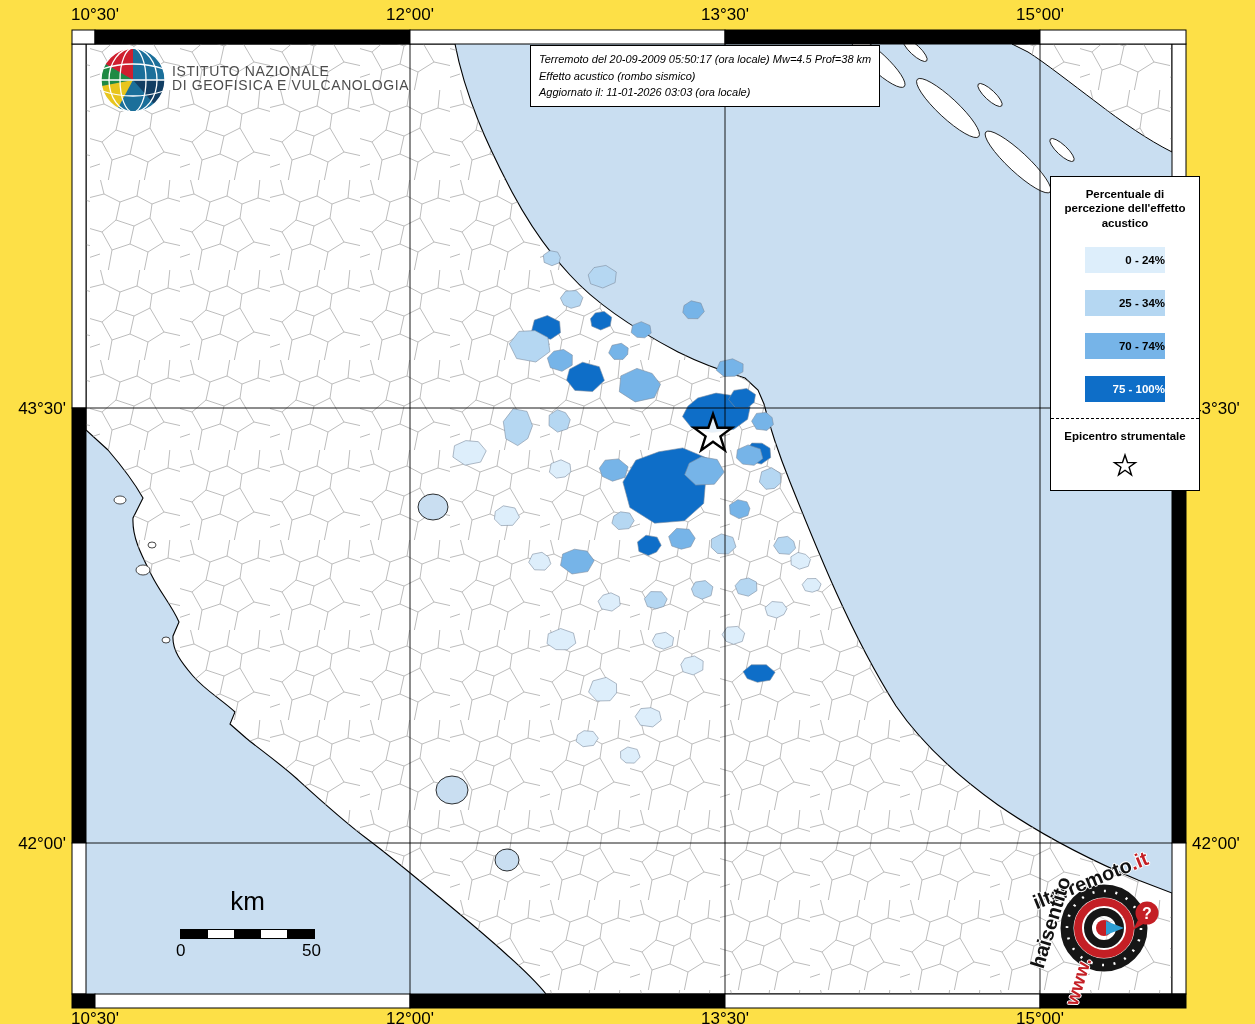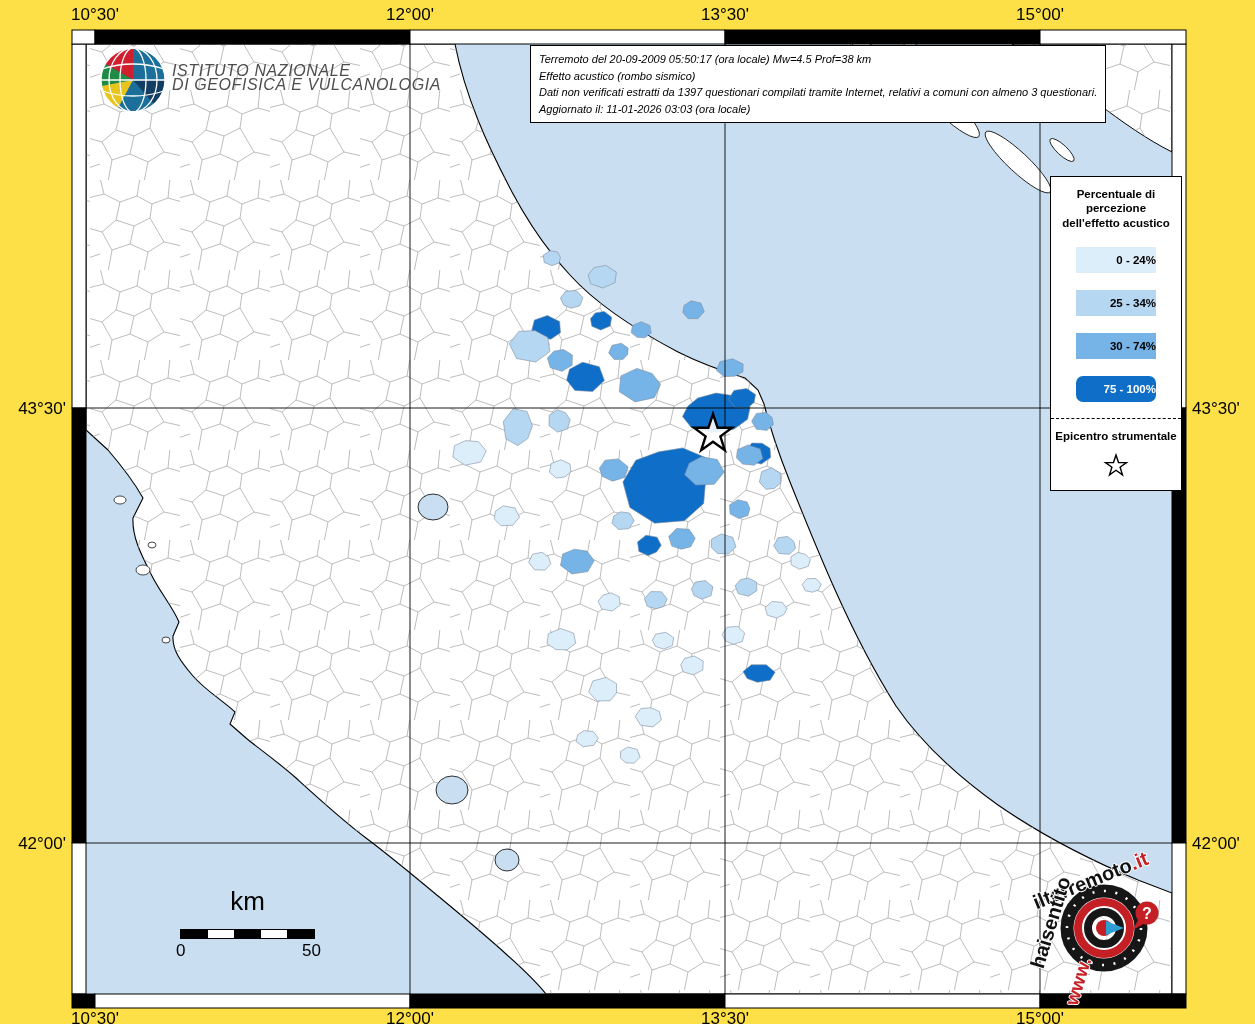--- a/index.html
+++ b/index.html
@@ -10,32 +10,32 @@
 
   .axis-label{position:absolute;font-size:17px;white-space:nowrap;}
   .axis-top{top:5px;transform:translateX(-50%);}
   .axis-bottom{top:1009px;transform:translateX(-50%);}
   .axis-left{left:0;width:66px;text-align:right;}
   .axis-right{left:1192px;width:70px;text-align:left;}
 
   #info-box{position:absolute;left:530px;top:45px;background:#fff;border:1px solid #000;
             padding:5px 8px;font-size:11px;line-height:1.5;white-space:nowrap;font-style:italic;}
 
-  #legend{position:absolute;left:1050px;top:176px;width:132px;background:#fff;
+  #legend{position:absolute;left:1050px;top:176px;width:150px;background:#fff;
           border:1px solid #000;padding:10px 0 10px 0;box-sizing:border-box;text-align:center;}
   .legend-title{font-size:11.5px;font-weight:bold;line-height:1.25;padding:0 8px;}
   .legend-swatch{width:80px;height:26px;margin:17px auto 0 auto;font-size:11.5px;font-weight:bold;
                  line-height:26px;text-align:right;}
   .legend-divider{border-top:1px dashed #000;margin:16px 0 10px 0;}
   .legend-epi-title{font-size:11.5px;font-weight:bold;line-height:1.3;}
   .legend-star-svg{display:block;margin:8px auto 0 auto;}
 
   #ingv-logo{position:absolute;left:98px;top:45px;}
-  #ingv-text{position:absolute;left:172px;top:64px;font-size:16px;letter-spacing:.6px;
-             color:#4d4d4d;line-height:14px;white-space:nowrap;font-style:italic;}
+  #ingv-text{position:absolute;left:172px;top:64px;font-size:14px;letter-spacing:.6px;
+             color:#4d4d4d;line-height:14px;white-space:nowrap;}
 
   #scalebar{position:absolute;left:180px;top:886px;width:135px;}
   #scalebar .unit{font-size:26px;text-align:center;}
   #scalebar .bar{display:flex;margin-top:12px;height:8px;border:1px solid #000;}
   #scalebar .seg{width:27px;height:8px;border-right:1px solid #000;}
   #scalebar .seg:last-child{border-right:none;}
   #scalebar .nums{position:relative;height:20px;font-size:17px;}
   #scalebar .n0{position:absolute;left:-4px;top:2px;}
   #scalebar .n50{position:absolute;right:-6px;top:2px;}
 
@@ -236,30 +236,29 @@
     </svg>
   </div>
   <div id="ingv-text">
     <div>ISTITUTO NAZIONALE</div>
     <div>DI GEOFISICA E VULCANOLOGIA</div>
   </div>
 
   <div id="info-box">
     <div>Terremoto del 20-09-2009 05:50:17 (ora locale) Mw=4.5 Prof=38 km</div>
     <div>Effetto acustico (rombo sismico)</div>
-    <div>Dati non verificati estratti da 1397 questionari compilati tramite Internet, relativi a comuni con almeno 3 questionari.</div>
     <div>Aggiornato il: 11-01-2026 03:03 (ora locale)</div>
   </div>
 
   <div id="legend">
     <div class="legend-title">Percentuale di percezione dell'effetto acustico</div>
     <div class="legend-swatch" style="background: rgb(221, 238, 251); color: rgb(0, 0, 0);">0 - 24%</div>
     <div class="legend-swatch" style="background: rgb(181, 215, 242); color: rgb(0, 0, 0);">25 - 34%</div>
-    <div class="legend-swatch" style="background: rgb(118, 180, 232); color: rgb(0, 0, 0);">30 - 74%</div>
-    <div class="legend-swatch" style="background: rgb(14, 110, 200); color: rgb(255, 255, 255); border-radius: 7px;">75 - 100%</div>
+    <div class="legend-swatch" style="background: rgb(118, 180, 232); color: rgb(0, 0, 0);">70 - 74%</div>
+    <div class="legend-swatch" style="background: rgb(14, 110, 200); color: rgb(255, 255, 255);">75 - 100%</div>
     <div class="legend-divider"></div>
     <div class="legend-epi-title">Epicentro strumentale</div>
     <svg class="legend-star-svg" width="26" height="28">
       <polygon id="legend-star" fill="#fff" stroke="#000" stroke-width="1.4" points="13.0,3.0 15.5,10.5 23.5,10.6 17.1,15.3 19.5,22.9 13.0,18.3 6.5,22.9 8.9,15.3 2.5,10.6 10.5,10.5"></polygon>
     </svg>
   </div>
 
   <div id="scalebar">
     <div class="unit">km</div>
     <div class="bar">

